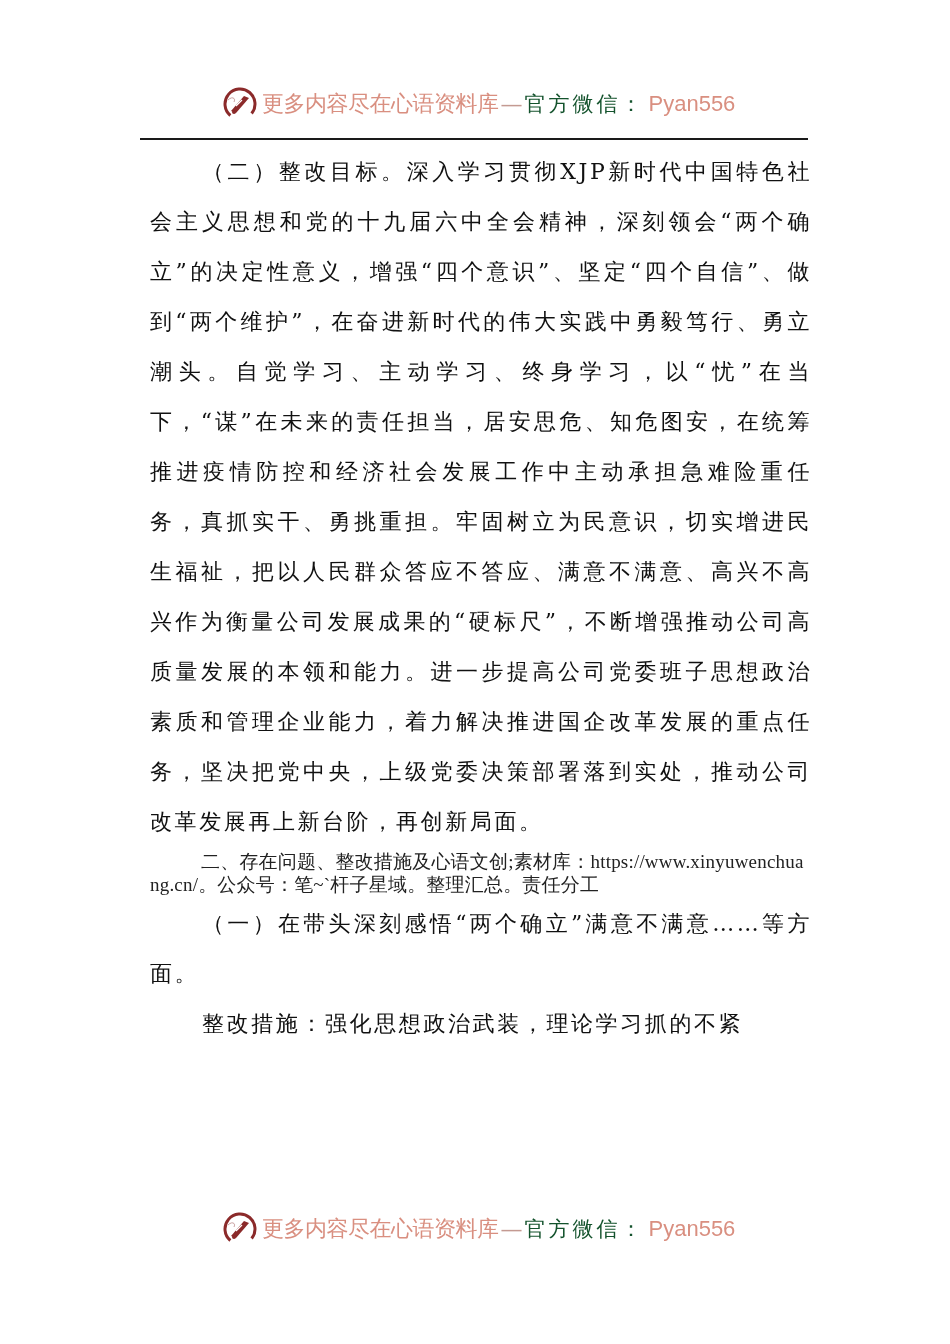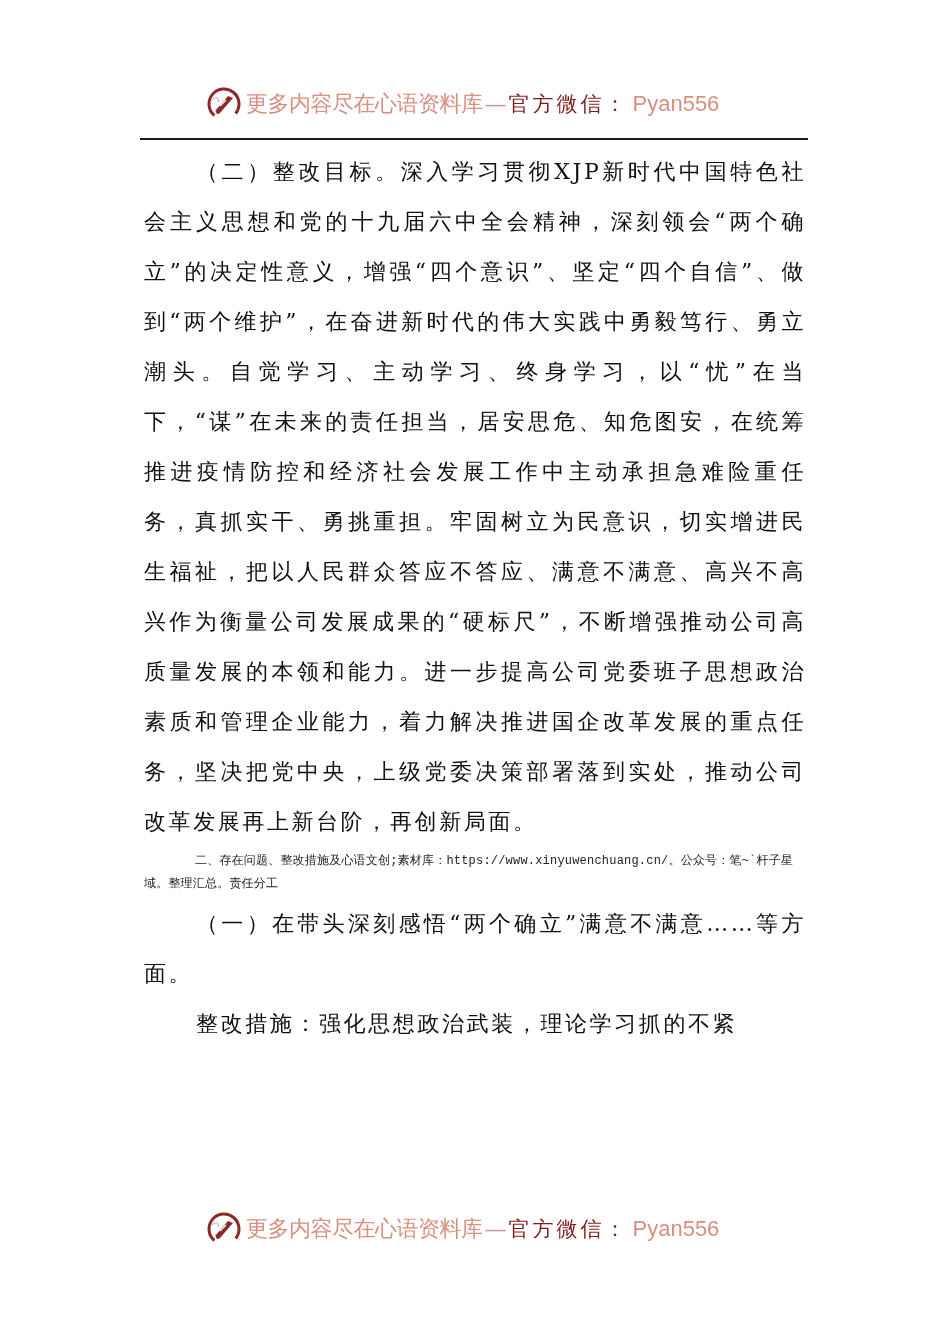--- a/index.html
+++ b/index.html
@@ -10,21 +10,21 @@
     body {
       width: 950px;
       height: 1344px;
       position: relative;
       overflow: hidden;
       font-family: "DejaVu Serif", "Liberation Serif", serif;
       color: #111111;
     }
     .banner {
       position: absolute;
-      left: 206px;
+      left: 222px;
       height: 44px;
       display: flex;
       align-items: center;
       white-space: nowrap;
     }
     .banner.top { top: 82px; }
     .banner.bottom { top: 1207px; }
     .banner .logo {
       width: 36px;
       height: 36px;
@@ -38,57 +38,57 @@
       letter-spacing: -0.5px;
     }
     .banner .dash {
       font-size: 22px;
       color: #c49a92;
       margin: 0 2px;
     }
     .banner .wechat-label {
       font-family: "DejaVu Serif", "Liberation Serif", serif;
       font-size: 21px;
-      color: #7f1d1d;
+      color: #14532d;
       letter-spacing: 3px;
     }
     .banner .wechat-id {
       font-family: "Liberation Sans", "DejaVu Sans", sans-serif;
       font-size: 22px;
       color: #d98f80;
       margin-left: 4px;
       text-align: right;
     }
     .rule {
       position: absolute;
       left: 140px;
       top: 138px;
       width: 668px;
       height: 2px;
       background: #1a1a1a;
     }
     .content {
       position: absolute;
-      left: 144px;
+      left: 150px;
       top: 147px;
       width: 662px;
     }
     .para {
       margin: 0;
       font-size: 22px;
       line-height: 50px;
       letter-spacing: 2.6px;
       text-align: justify;
       text-indent: 52px;
       word-break: break-all;
     }
     .small-para {
       margin: 3px 0 3px 0;
-      font-family: Liberation Mono, monospace;
-      font-size: 12px;
+      font-family: Liberation Serif, serif;
+      font-size: 19px;
       line-height: 23px;
       text-indent: 51px;
       letter-spacing: 0.2px;
       color: #222222;
       word-break: break-all;
     }
   </style>
 </head>
 <body>
 

